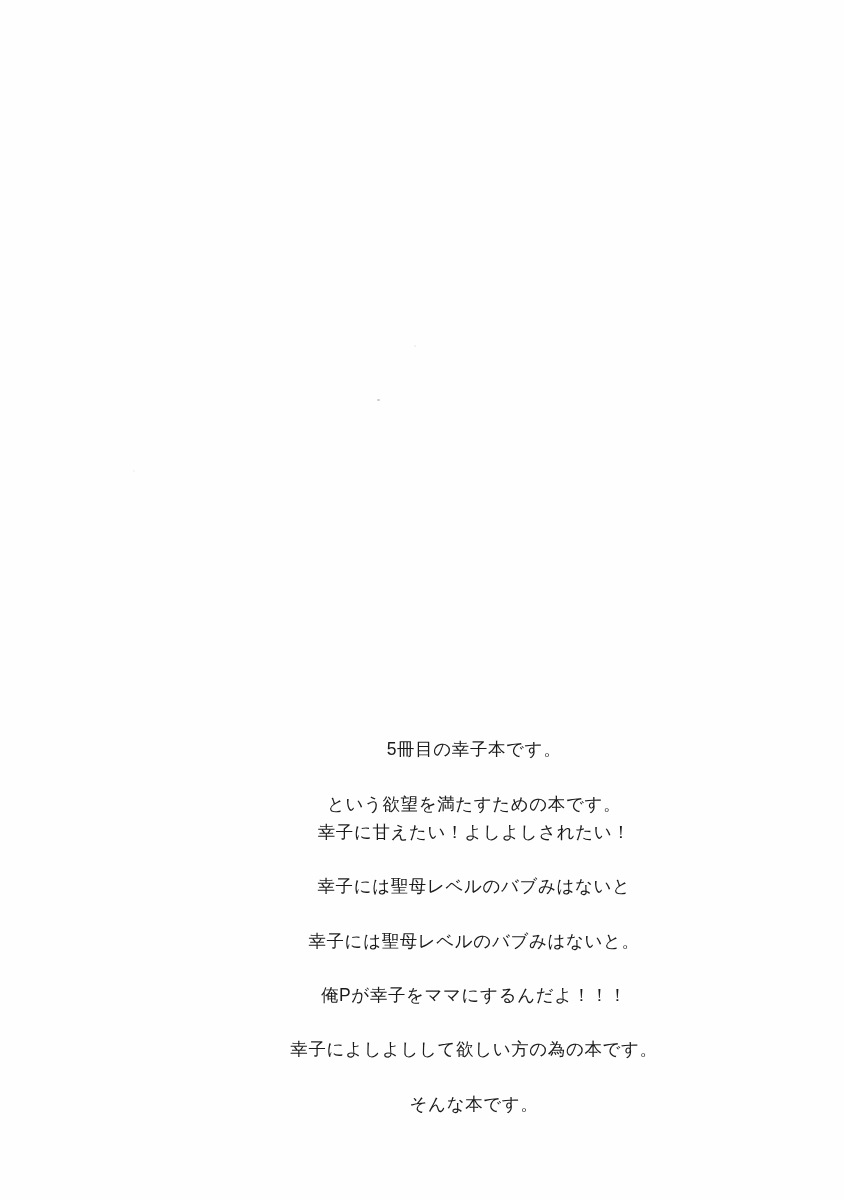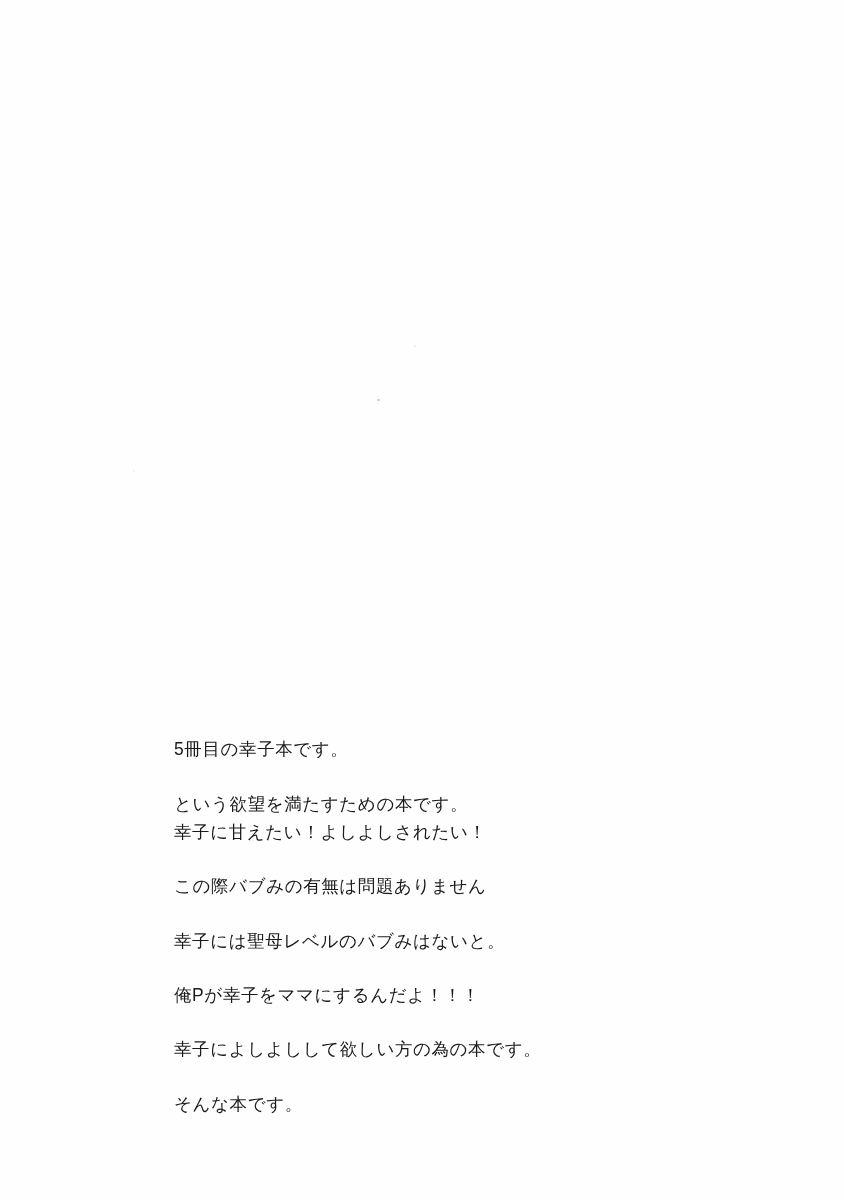--- a/index.html
+++ b/index.html
@@ -22,21 +22,21 @@
   }
   .speck-a { left: 377px; top: 399px; width: 3px; height: 2px; opacity: .55; }
   .speck-b { left: 414px; top: 345px; width: 2px; height: 2px; opacity: .18; }
   .speck-c { left: 133px; top: 470px; width: 2px; height: 2px; opacity: .12; }
 
   .afterword {
     position: absolute;
     right: 70px;
     bottom: 66px;
     width: 600px;
-    text-align: left;
+    text-align: center;
     color: #1a1a1a;
   }
   .block {
     margin-bottom: 26px;
     font-size: 17.5px;
     line-height: 1.62;
     letter-spacing: 0.6px;
     font-weight: 500;
   }
   .block:last-child { margin-bottom: 16px; }
@@ -56,21 +56,21 @@
     <div class="block">
       <span class="line">5冊目の幸子本です。</span>
     </div>
 
     <div class="block">
       <span class="line">という欲望を満たすための本です。</span>
       <span class="line">幸子に甘えたい！よしよしされたい！</span>
     </div>
 
     <div class="block">
-      <span class="line">この際バブみの有無は問題ありません</span>
+      <span class="line">幸子には聖母レベルのバブみはないと</span>
     </div>
 
     <div class="block">
       <span class="line">幸子には聖母レベルのバブみはないと。</span>
     </div>
 
     <div class="block">
       <span class="line">俺Pが幸子をママにするんだよ！！！</span>
     </div>
 

